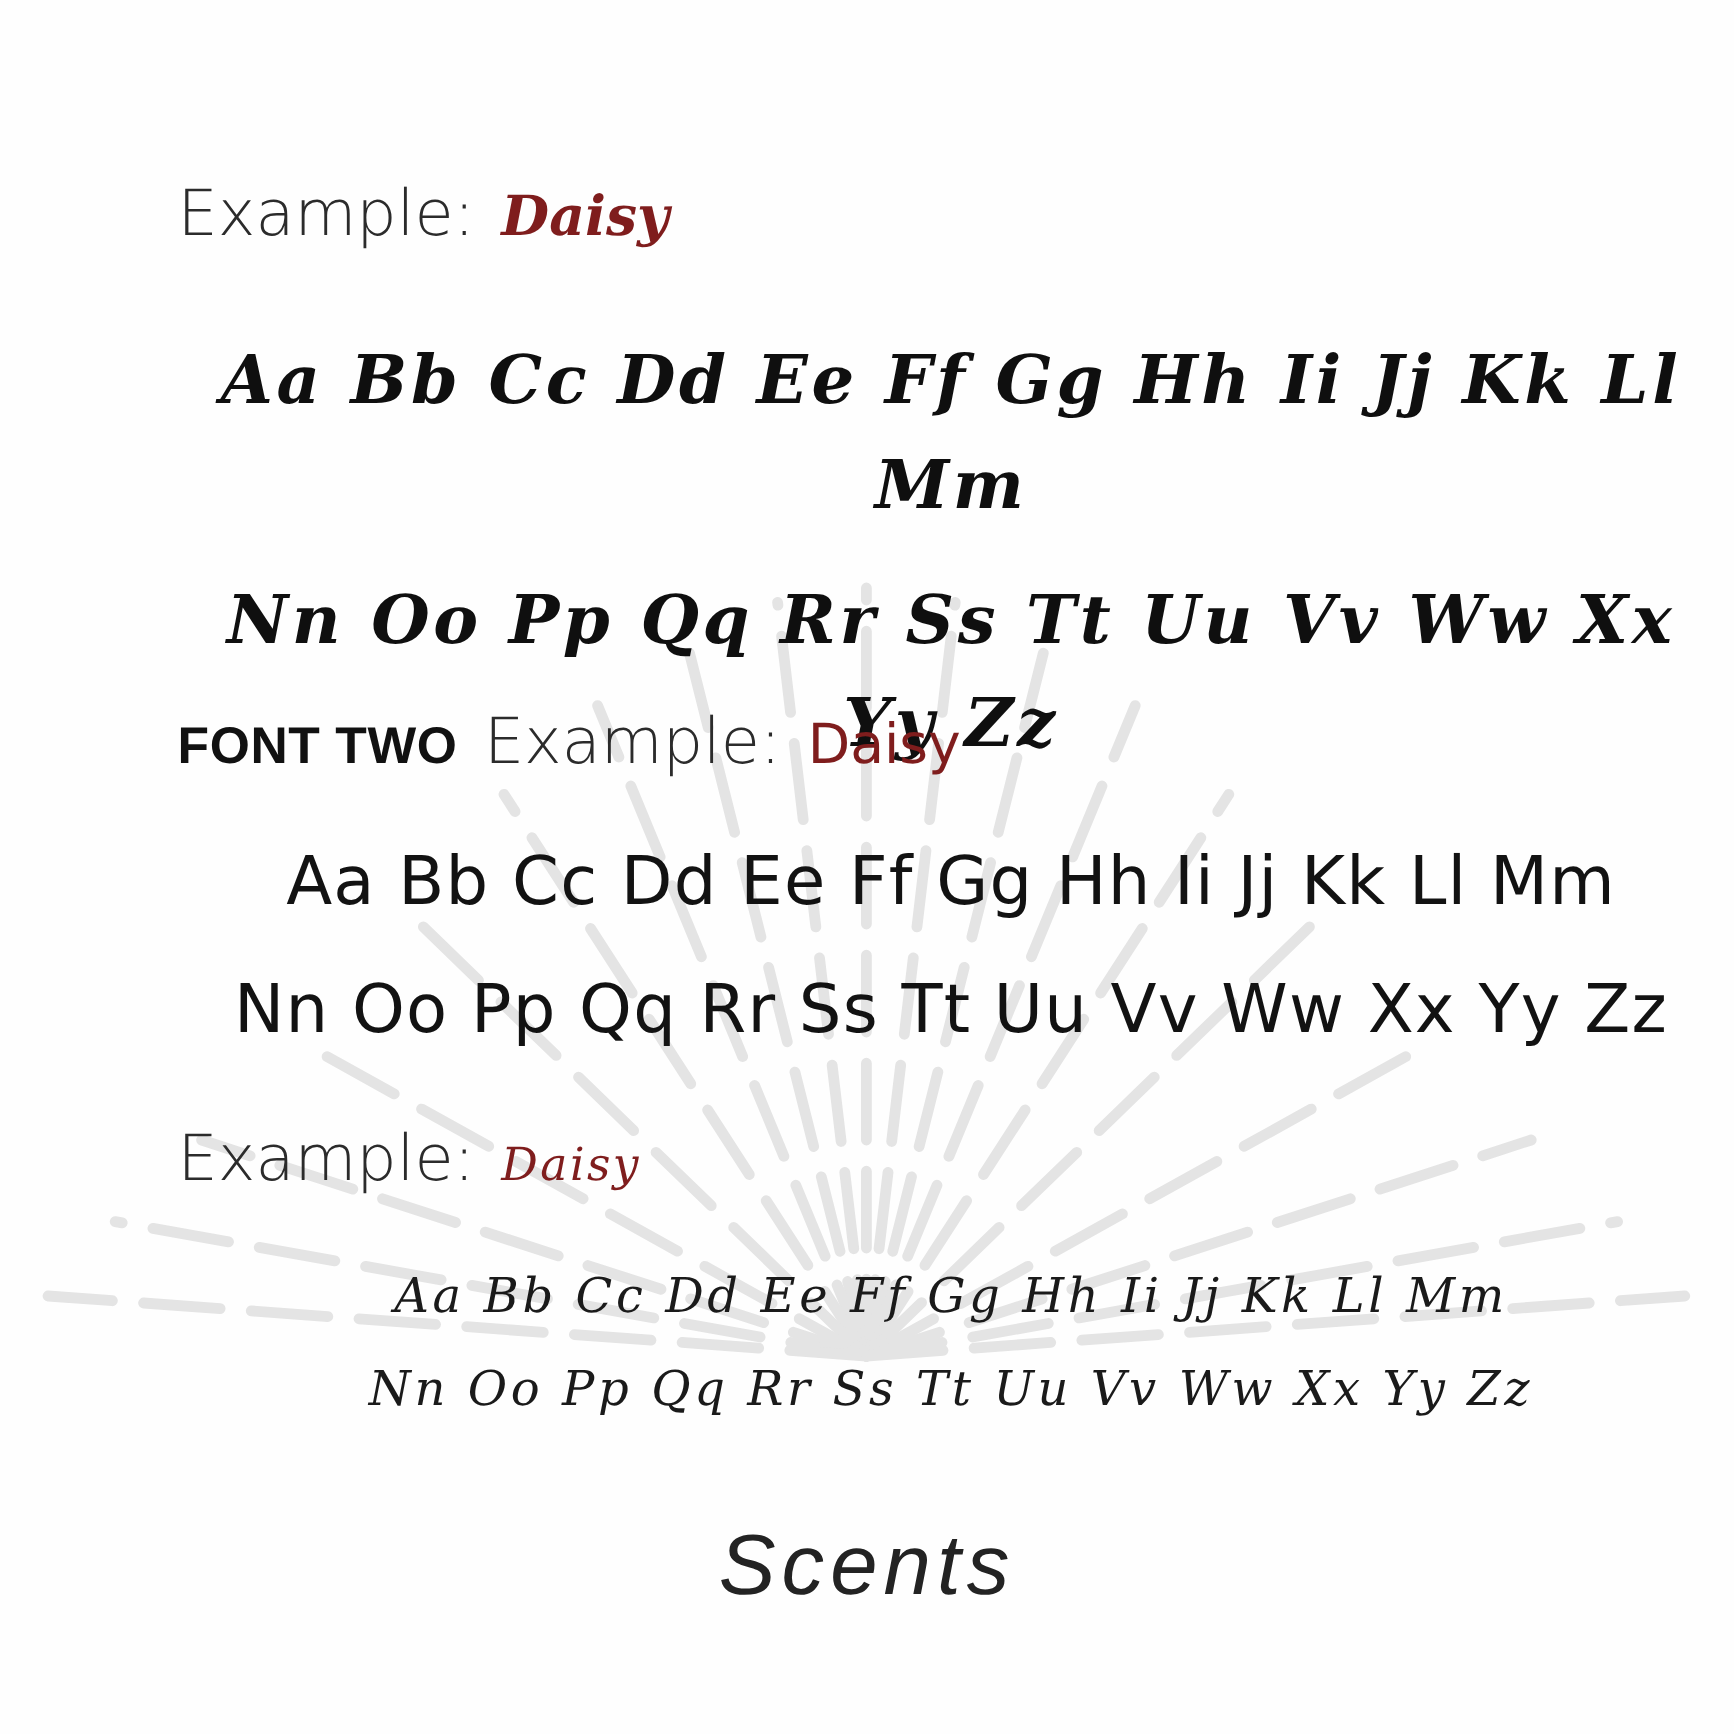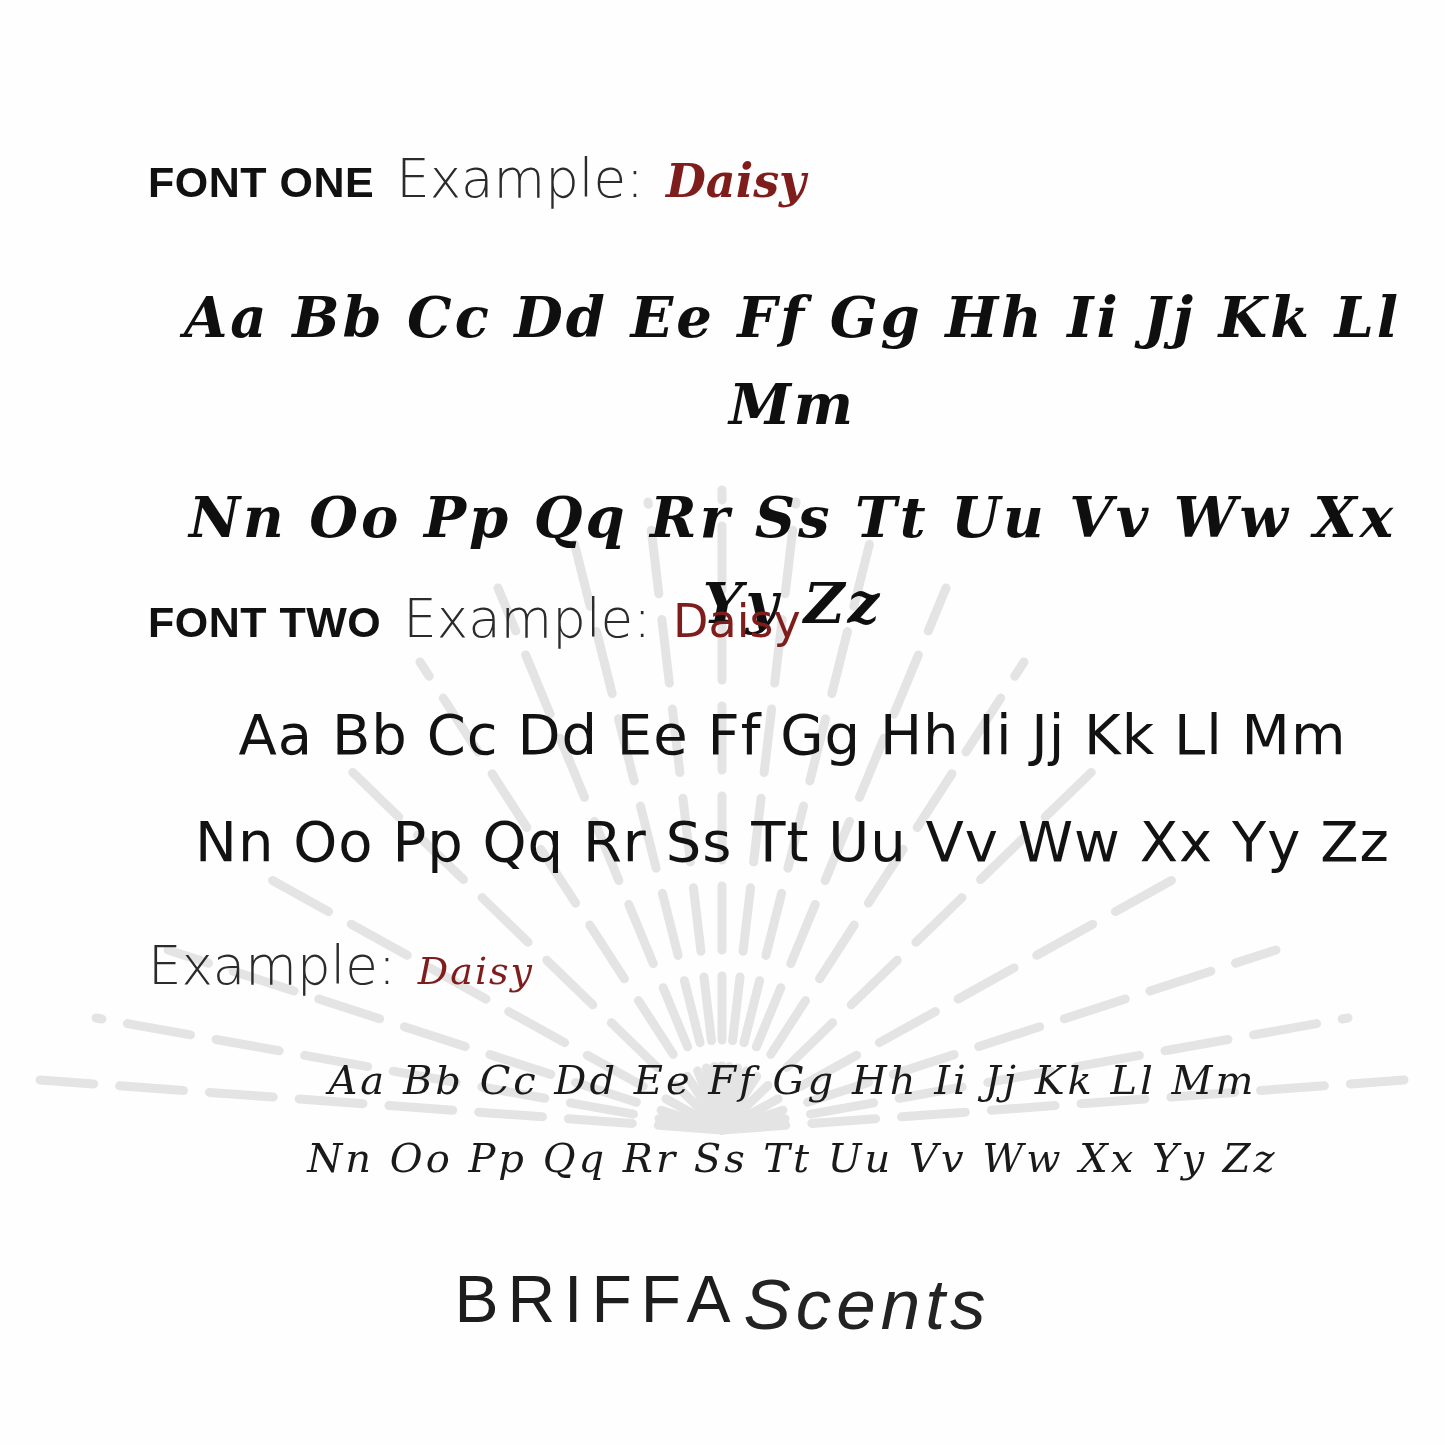--- a/index.html
+++ b/index.html
@@ -185,21 +185,20 @@
       <line x1="722" y1="700" x2="1348" y2="588"></line>
       <line x1="722" y1="700" x2="40" y2="650"></line>
       <line x1="722" y1="700" x2="1404" y2="650"></line>
     </g>
   </svg>
 
   <div class="content">
 
     <div class="font-block">
       <div class="block-header row1">
-        <span class="block-title">FONT ONE</span>
         <span class="example-label">Example:</span>
         <span class="example-word script-one ex-one">Daisy</span>
       </div>
       <div class="alpha1">
         <div class="alphabet-one">Aa Bb Cc Dd Ee Ff Gg Hh Ii Jj Kk Ll Mm</div>
         <div class="alphabet-one">Nn Oo Pp Qq Rr Ss Tt Uu Vv Ww Xx Yy Zz</div>
       </div>
     </div>
 
     <div class="font-block">
@@ -221,17 +220,16 @@
       </div>
       <div class="alpha3">
         <div class="alphabet-three">Aa Bb Cc Dd Ee Ff Gg Hh Ii Jj Kk Ll Mm</div>
         <div class="alphabet-three">Nn Oo Pp Qq Rr Ss Tt Uu Vv Ww Xx Yy Zz</div>
       </div>
     </div>
 
   </div>
 
   <div class="brand">
-    <span class="brand-main">BRIFFA</span>
     <span class="brand-script">Scents</span>
   </div>
 
 </div>
 
 </body></html>

